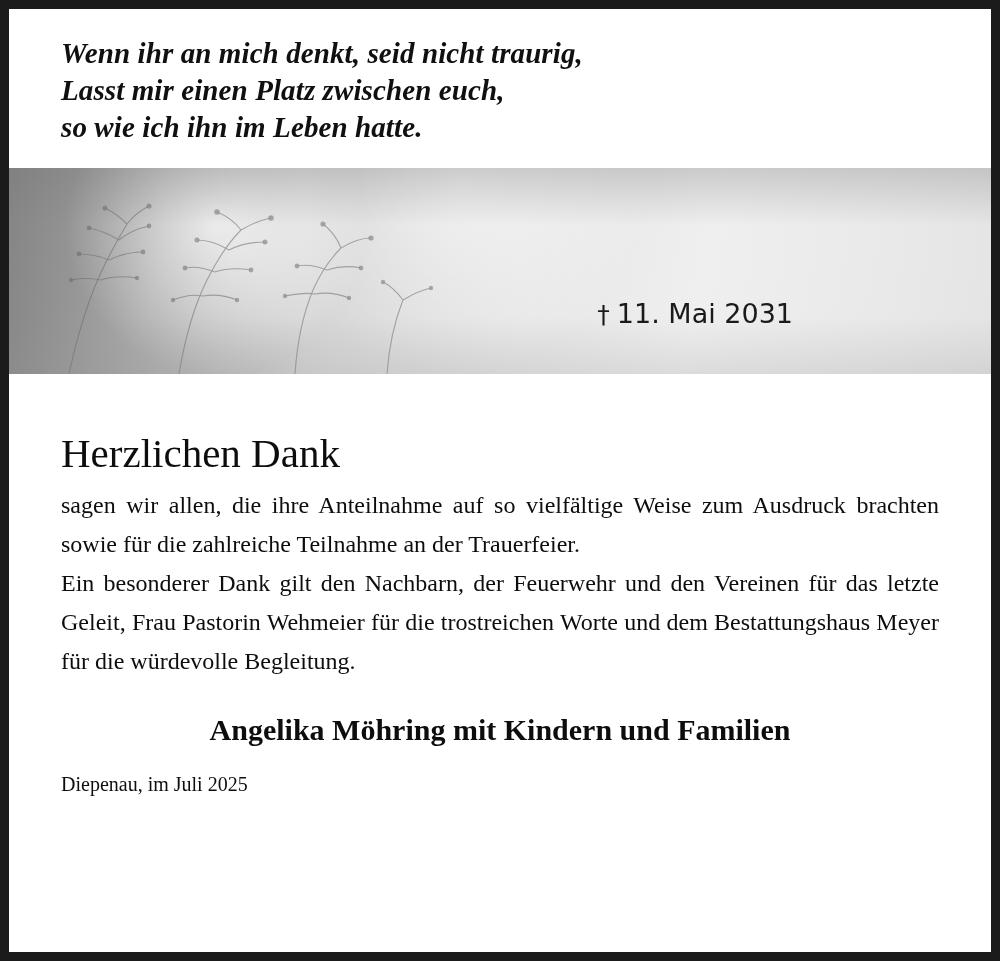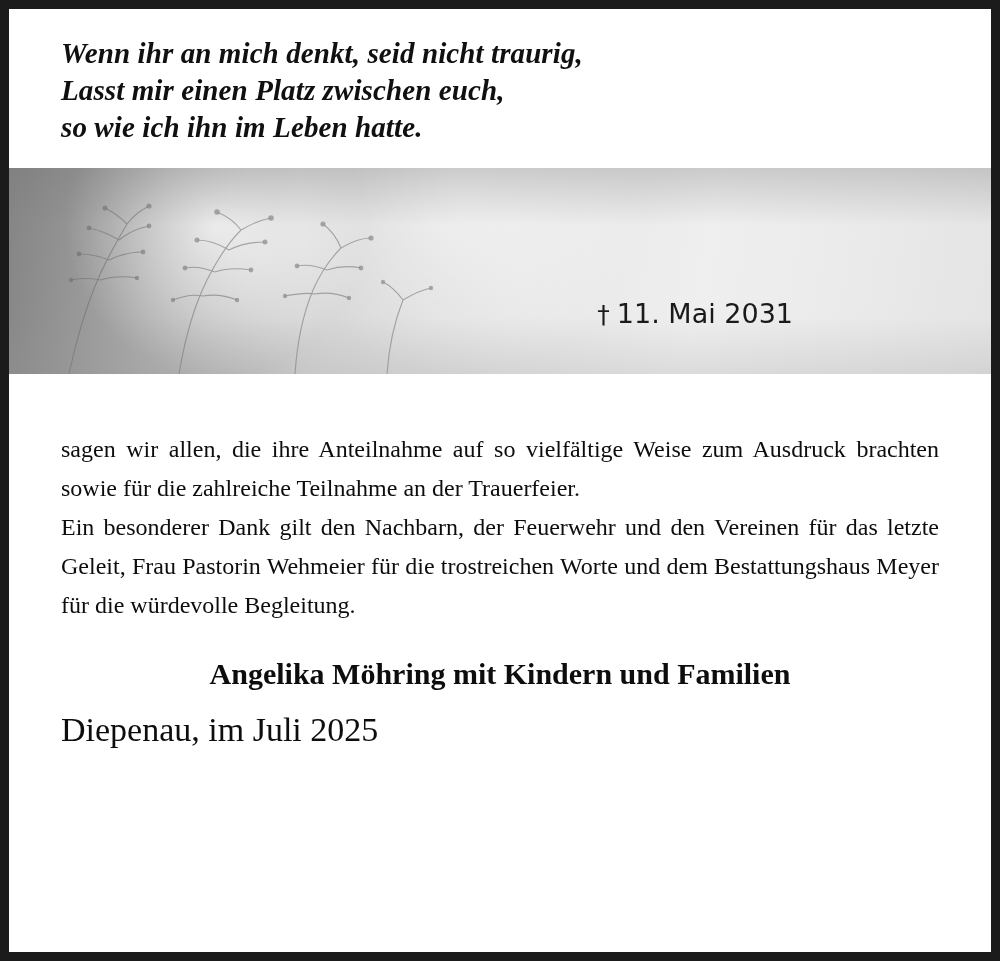--- a/index.html
+++ b/index.html
@@ -129,23 +129,23 @@
   }
   .signature {
     margin-top: 32px;
     text-align: center;
     font-family: "Liberation Serif", serif;
     font-weight: 700;
     font-size: 30px;
     color: #0d0d0d;
   }
   .place {
-    margin-top: 20px;
-    font-family: "Liberation Serif", serif;
-    font-size: 34px;
+    margin-top: 26px;
+    font-family: "Liberation Serif", serif;
+    font-size: 20px;
     color: #0d0d0d;
   }
 </style>
 </head>
 <body>
 
 <div class="card">
   <div class="inner">
 
     <div class="poem">
@@ -217,20 +217,21 @@
             <circle cx="422" cy="120" r="2.2"></circle>
         </g>
       </svg>
       <div class="band-vignette"></div>
       <div class="band-date">
         <span class="cross">†</span><span>11. Mai 2031</span>
       </div>
     </div>
 
     <div class="body-wrap">
+      <div class="thanks-title">Herzlichen Dank</div>
       <div class="para">sagen wir allen, die ihre Anteilnahme auf so vielfältige Weise zum Ausdruck brachten sowie für die zahlreiche Teilnahme an der Trauerfeier.</div>
       <div class="para block2">Ein besonderer Dank gilt den Nachbarn, der Feuerwehr und den Vereinen für das letzte Geleit, Frau Pastorin Wehmeier für die trostreichen Worte und dem Bestattungshaus Meyer für die würdevolle Begleitung.</div>
       <div class="signature">Angelika Möhring mit Kindern und Familien</div>
       <div class="place">Diepenau, im Juli 2025</div>
     </div>
 
   </div>
 </div>
 
 </body></html>

